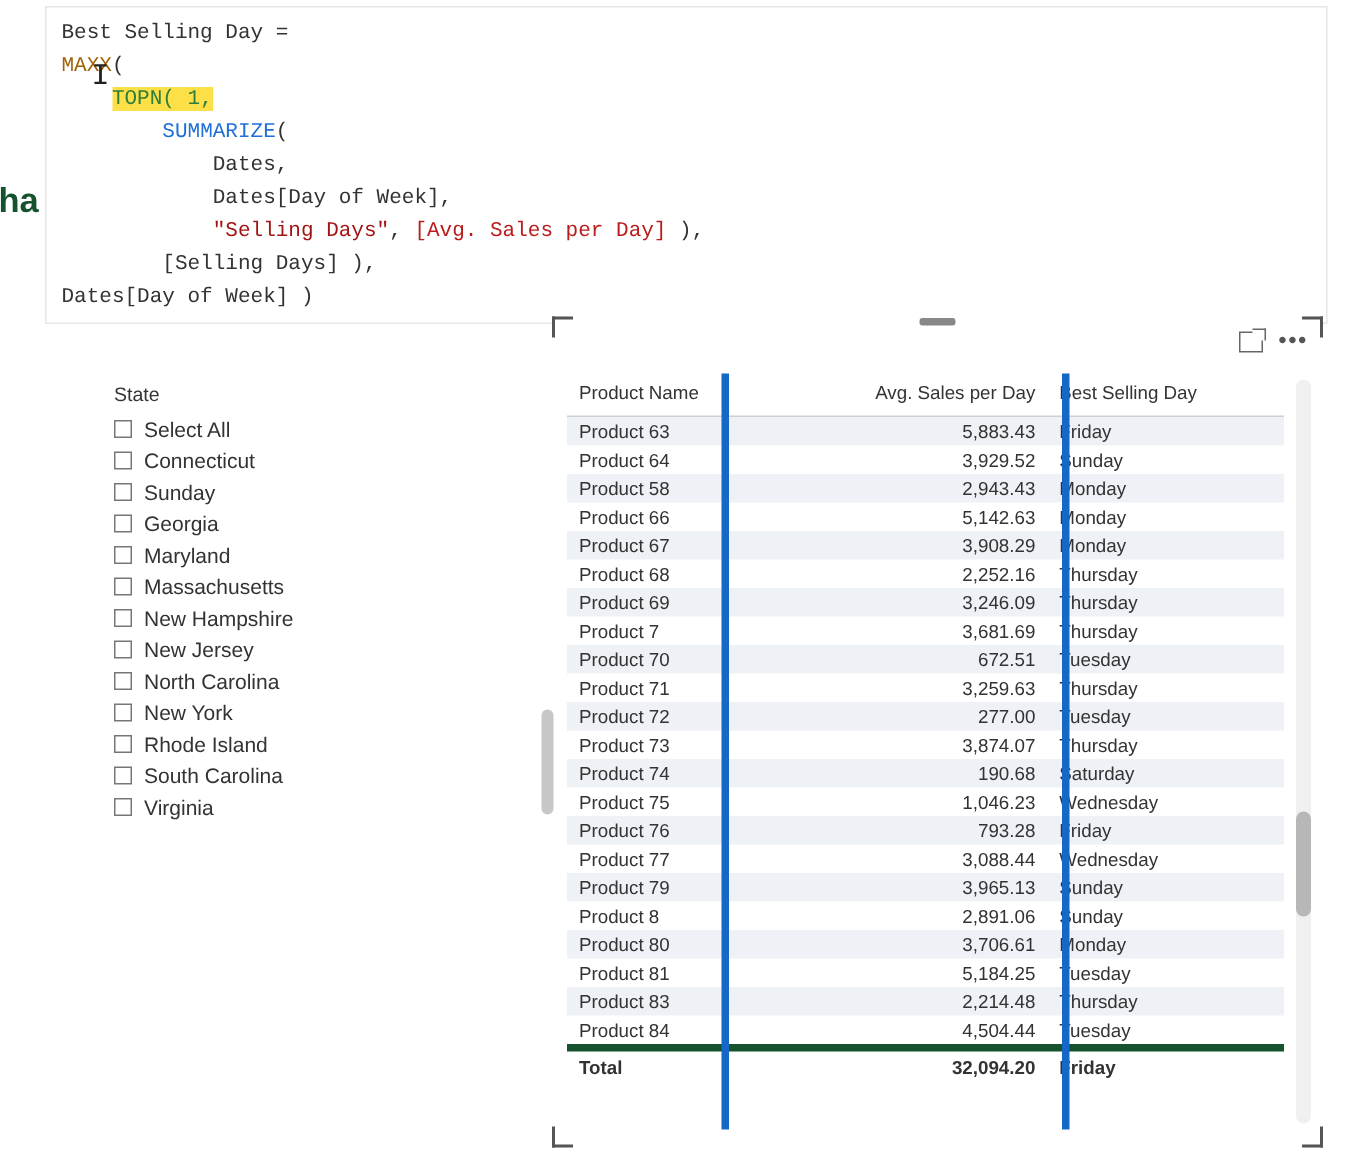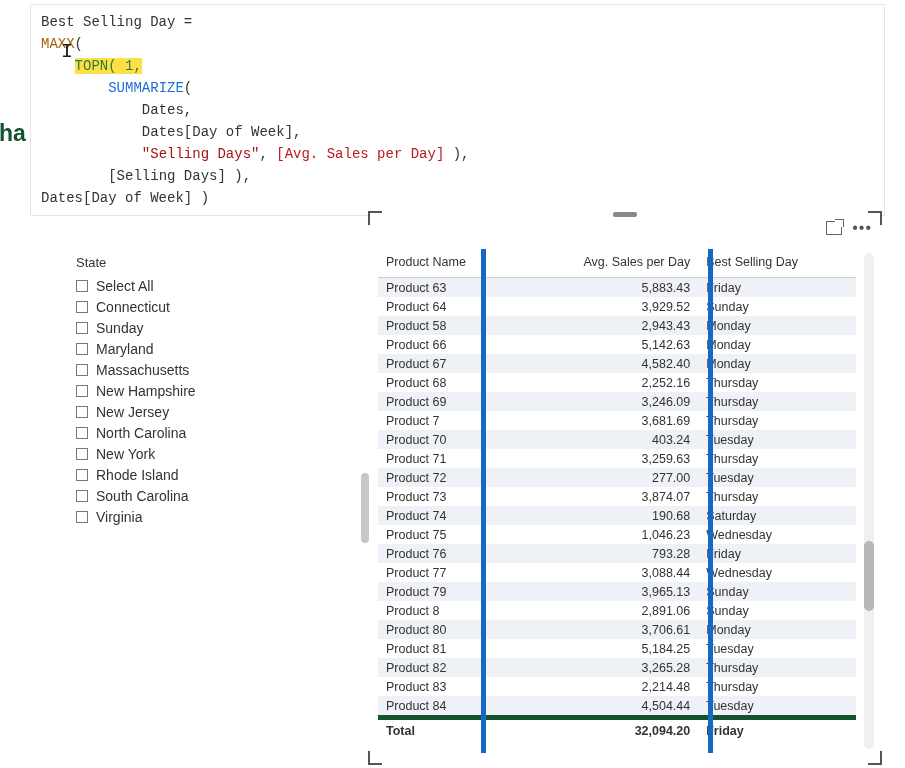--- a/index.html
+++ b/index.html
@@ -225,20 +225,24 @@
         <div class="slicer-item">
           <span class="slicer-box"></span>
           <span>Connecticut</span>
         </div>
         <div class="slicer-item">
           <span class="slicer-box"></span>
           <span>Sunday</span>
         </div>
         <div class="slicer-item">
           <span class="slicer-box"></span>
+          <span>Georgia</span>
+        </div>
+        <div class="slicer-item">
+          <span class="slicer-box"></span>
           <span>Maryland</span>
         </div>
         <div class="slicer-item">
           <span class="slicer-box"></span>
           <span>Massachusetts</span>
         </div>
         <div class="slicer-item">
           <span class="slicer-box"></span>
           <span>New Hampshire</span>
         </div>
@@ -308,41 +312,41 @@
               <td class="num">2,943.43</td>
               <td>Monday</td>
             </tr>
             <tr>
               <td>Product 66</td>
               <td class="num">5,142.63</td>
               <td>Monday</td>
             </tr>
             <tr>
               <td>Product 67</td>
-              <td class="num">4,582.40</td>
+              <td class="num">3,908.29</td>
               <td>Monday</td>
             </tr>
             <tr>
               <td>Product 68</td>
               <td class="num">2,252.16</td>
               <td>Thursday</td>
             </tr>
             <tr>
               <td>Product 69</td>
               <td class="num">3,246.09</td>
               <td>Thursday</td>
             </tr>
             <tr>
               <td>Product 7</td>
               <td class="num">3,681.69</td>
               <td>Thursday</td>
             </tr>
             <tr>
               <td>Product 70</td>
-              <td class="num">403.24</td>
+              <td class="num">672.51</td>
               <td>Tuesday</td>
             </tr>
             <tr>
               <td>Product 71</td>
               <td class="num">3,259.63</td>
               <td>Thursday</td>
             </tr>
             <tr>
               <td>Product 72</td>
               <td class="num">277.00</td>
@@ -385,25 +389,20 @@
             </tr>
             <tr>
               <td>Product 80</td>
               <td class="num">3,706.61</td>
               <td>Monday</td>
             </tr>
             <tr>
               <td>Product 81</td>
               <td class="num">5,184.25</td>
               <td>Tuesday</td>
-            </tr>
-            <tr>
-              <td>Product 82</td>
-              <td class="num">3,265.28</td>
-              <td>Thursday</td>
             </tr>
             <tr>
               <td>Product 83</td>
               <td class="num">2,214.48</td>
               <td>Thursday</td>
             </tr>
             <tr>
               <td>Product 84</td>
               <td class="num">4,504.44</td>
               <td>Tuesday</td>

